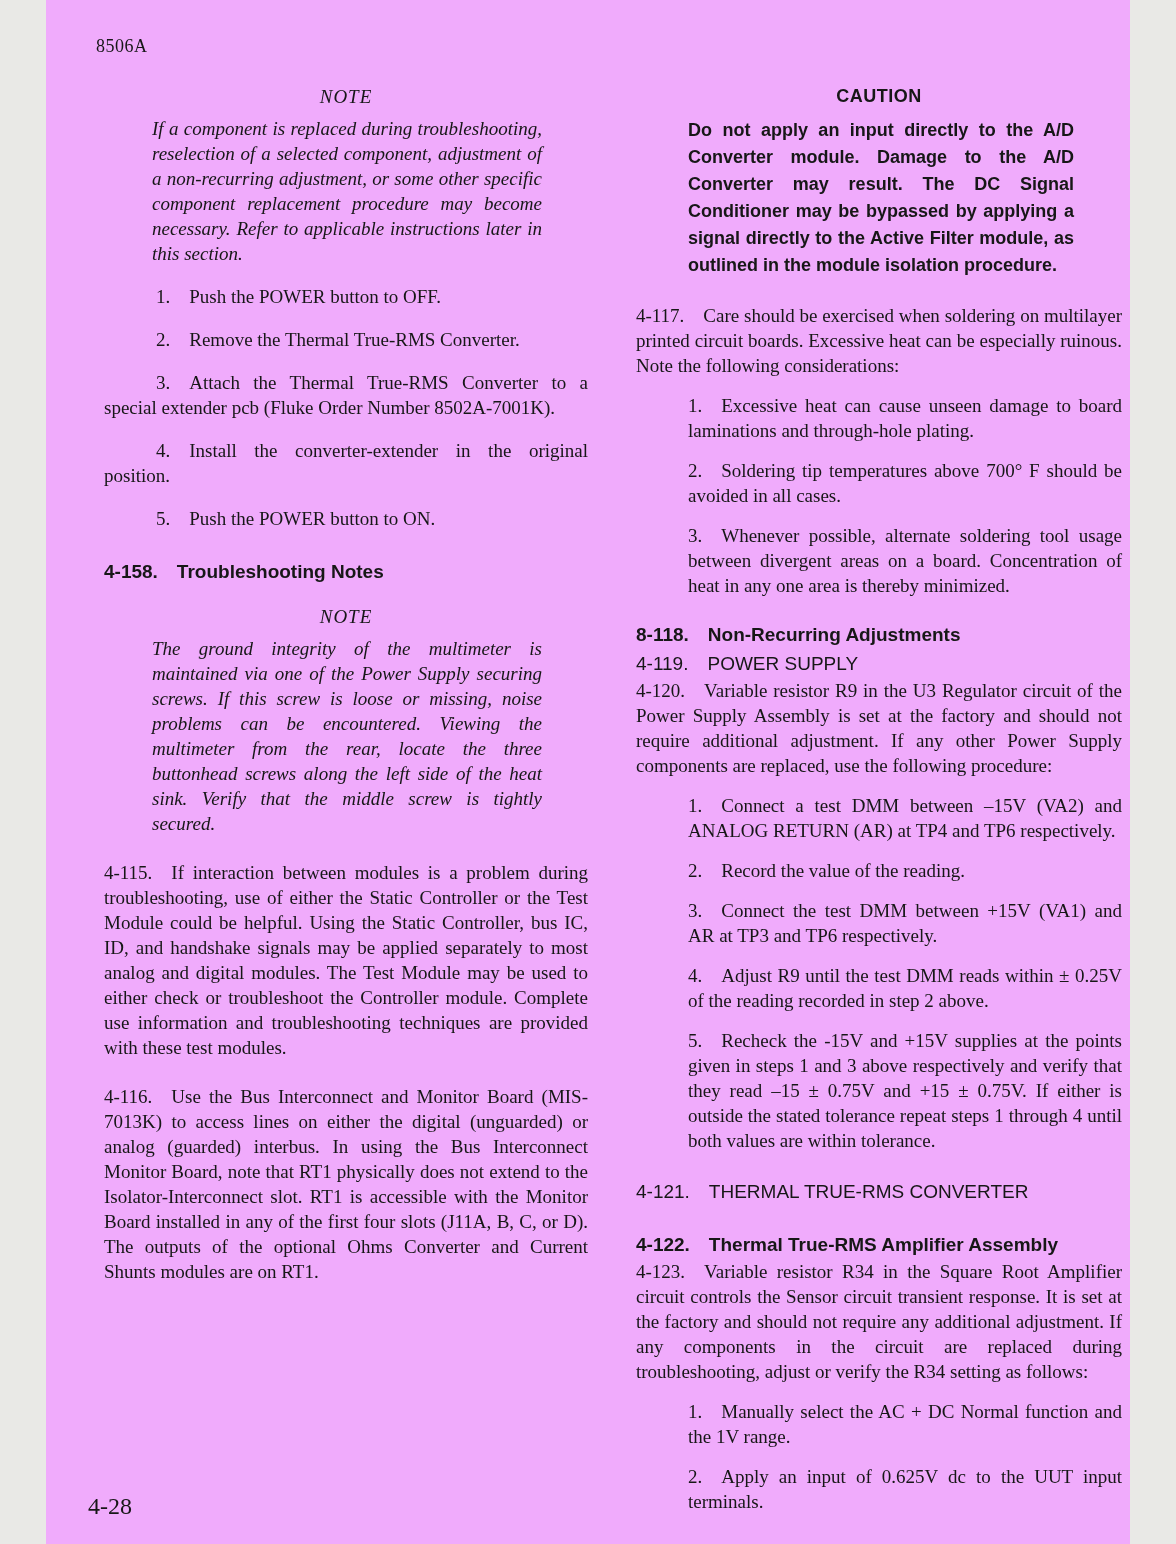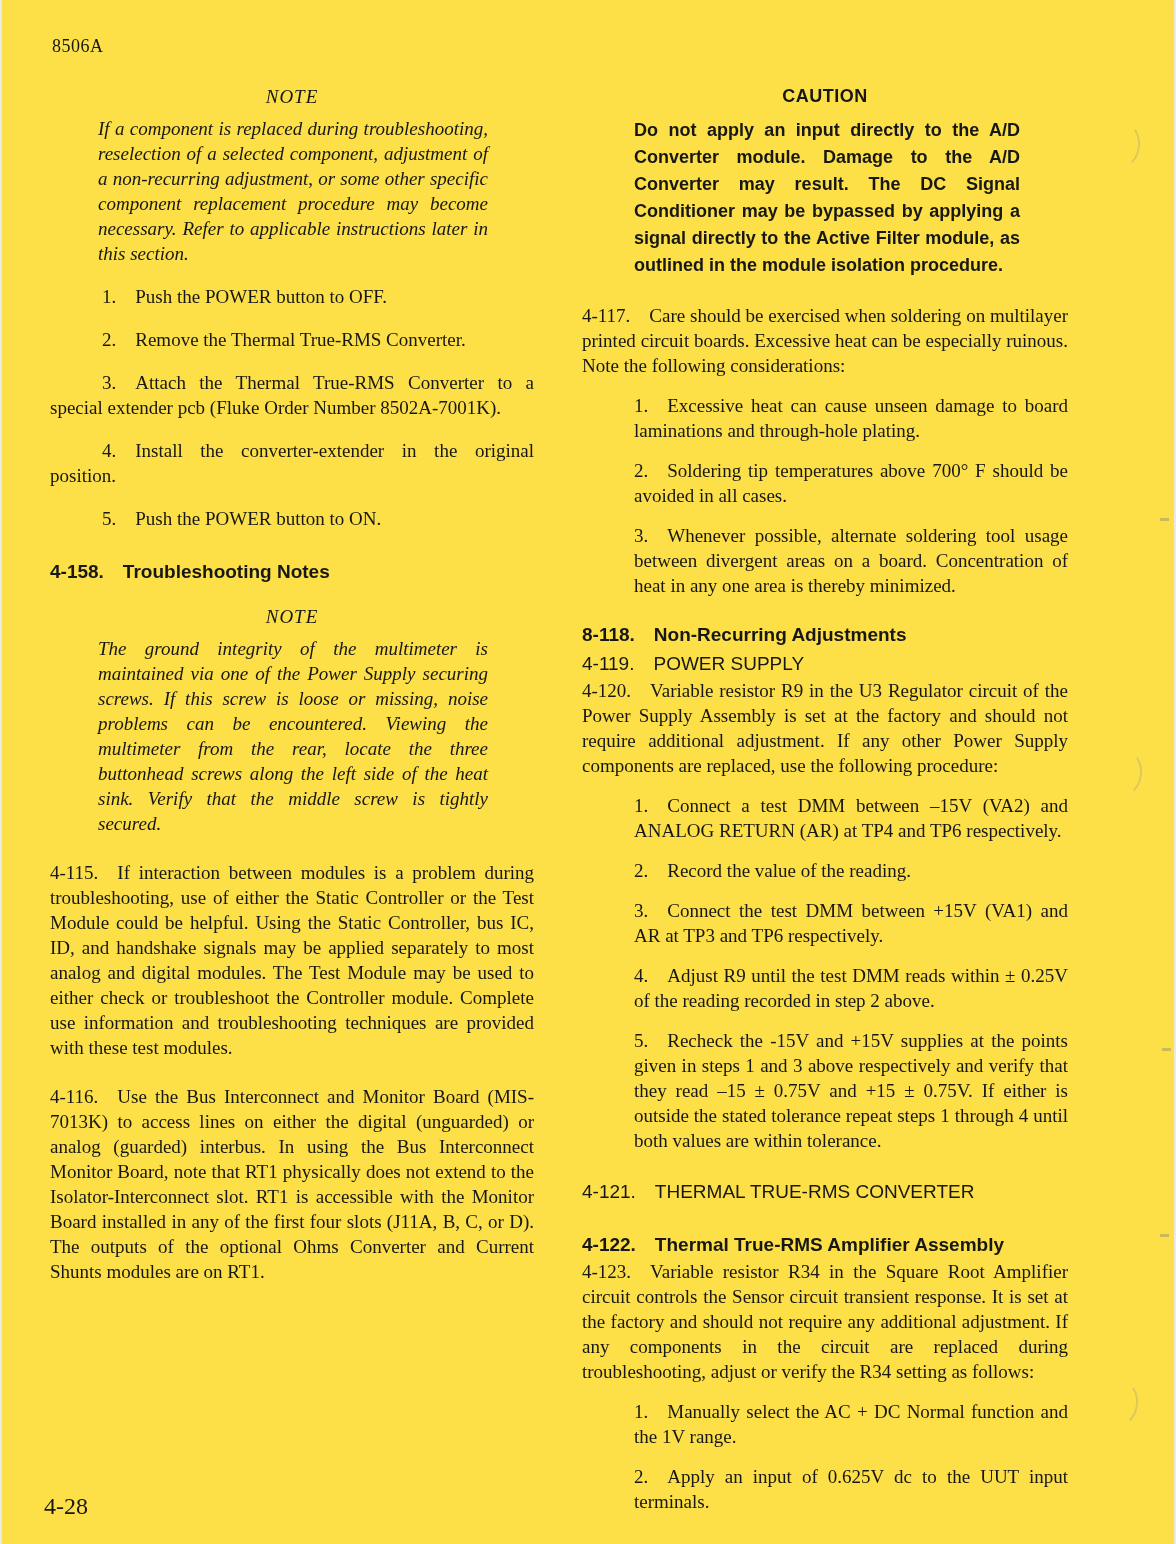--- a/index.html
+++ b/index.html
@@ -1,43 +1,43 @@
 <!DOCTYPE html>
 <html><head>
 <meta charset="utf-8">
 <style>
   * { margin: 0; padding: 0; box-sizing: border-box; }
   html, body { background: #e9e9e6; }
   .page {
     position: relative;
-    width: 1172px;
+    width: 1084px;
     height: 1544px;
     margin: 0 auto;
-    background: #fde047;
+    background: #f0abfc;
     color: #171717;
     font-family: "Liberation Serif", serif;
     overflow: hidden;
   }
   .doc-model {
     position: absolute;
     top: 36px;
     left: 50px;
     font-size: 18px;
     letter-spacing: 0.5px;
   }
   .page-number {
     position: absolute;
     left: 42px;
     bottom: 24px;
     font-size: 24px;
   }
   .columns {
     position: absolute;
     top: 86px;
-    left: 48px;
+    left: 58px;
     display: flex;
     gap: 48px;
     align-items: flex-start;
   }
   .col-left  { width: 484px; }
   .col-right { width: 486px; }
 
   .body {
     font-size: 19px;
     line-height: 25px;

